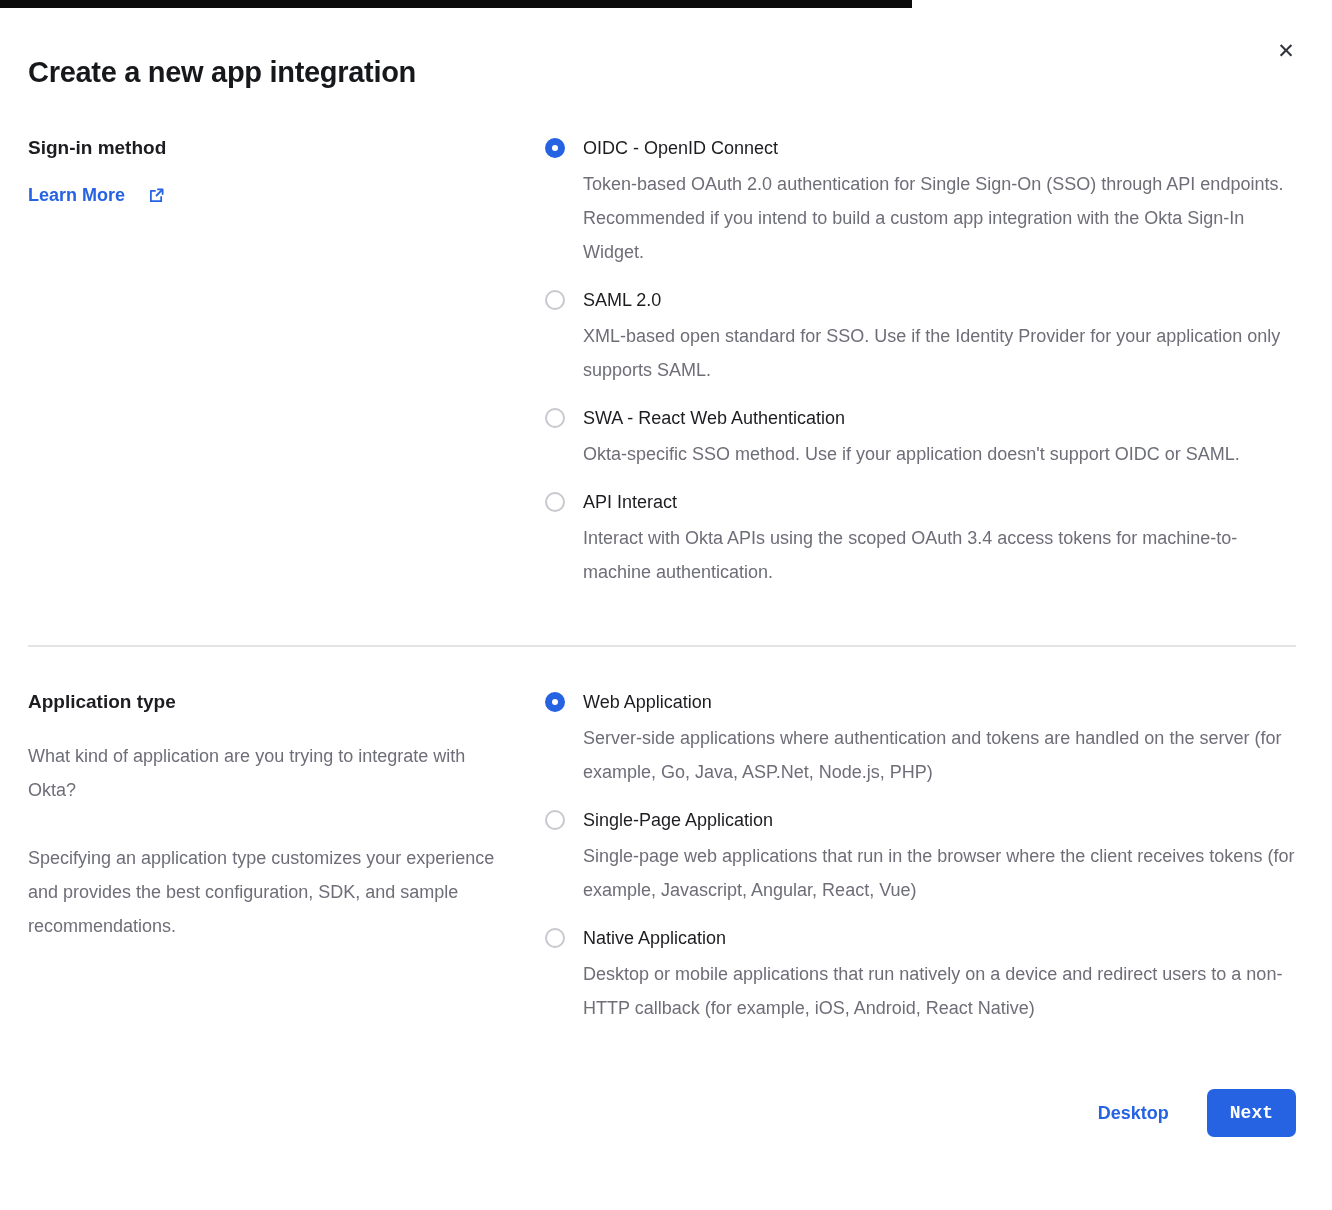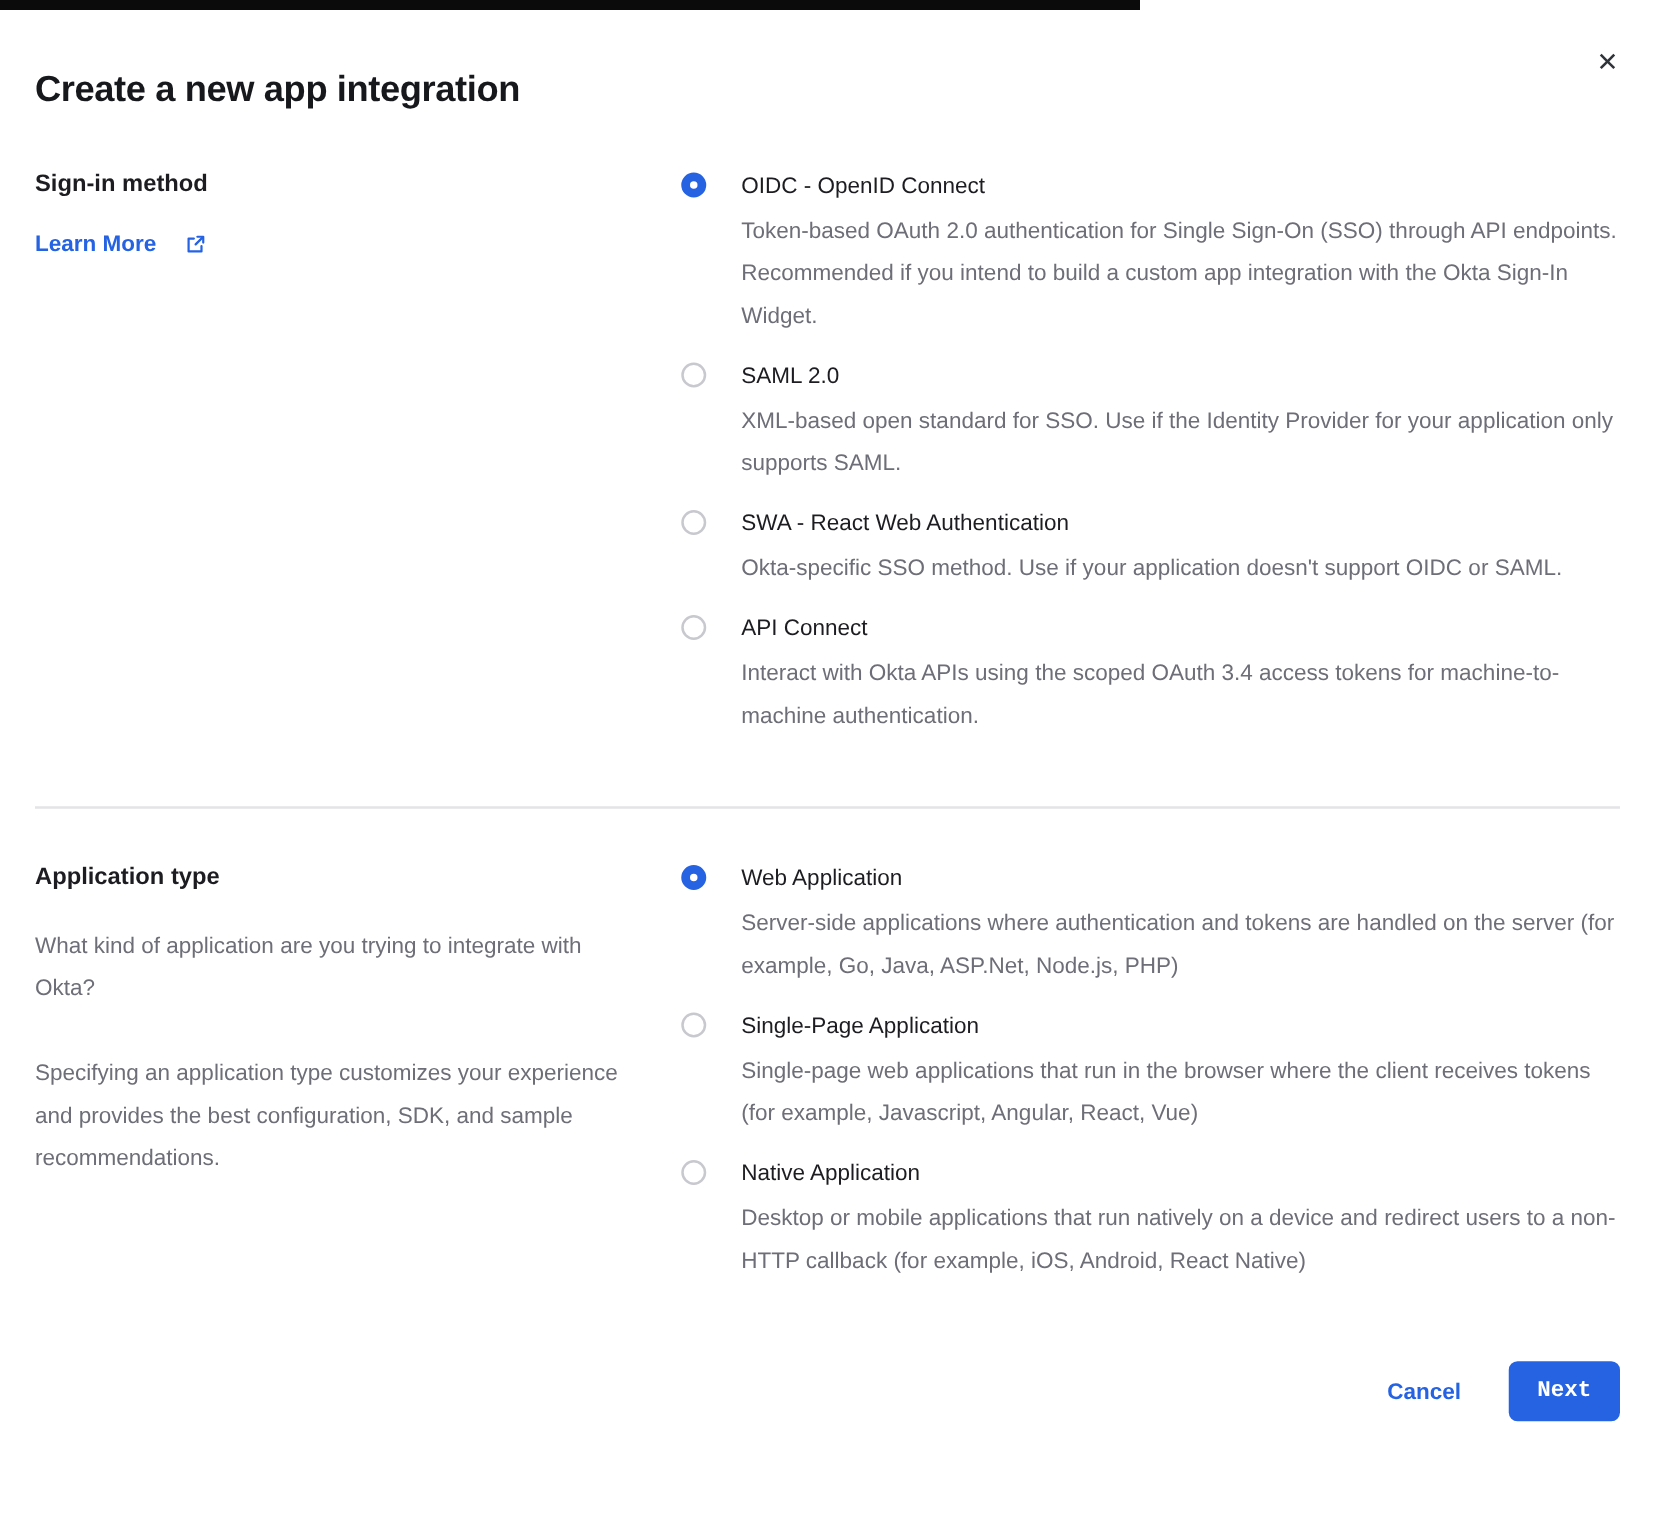--- a/index.html
+++ b/index.html
@@ -35,21 +35,21 @@
   .section-heading{font-size:19px;font-weight:700;color:var(--text-dark);line-height:26px;}
   .learn-more{
     margin-top:24px;display:inline-flex;align-items:center;gap:24px;
     color:var(--accent);font-size:18px;font-weight:600;cursor:pointer;
   }
   .learn-more svg{display:block;}
   .left-para{
     margin-top:24px;font-size:18px;color:var(--text-gray);line-height:34px;max-width:480px;
   }
   .left-para + .left-para{margin-top:34px;}
-  .option{display:flex;gap:28px;margin-bottom:18px;}
+  .option{display:flex;gap:18px;margin-bottom:18px;}
   .radio{
     width:20px;height:20px;border-radius:50%;flex:none;margin-top:3px;
     border:2px solid var(--radio-border);background:#fff;cursor:pointer;
   }
   .radio.selected{border:7px solid var(--accent);}
   .option-label{
     font-size:18px;font-weight:500;color:var(--text-dark);line-height:26px;
     margin-bottom:6px;cursor:pointer;
   }
   .option-desc{
@@ -114,21 +114,21 @@
       <div class="option">
         <span class="radio"></span>
         <div>
           <div class="option-label">SWA - React Web Authentication</div>
           <div class="option-desc">Okta-specific SSO method. Use if your application doesn't support OIDC or SAML.</div>
         </div>
       </div>
       <div class="option">
         <span class="radio"></span>
         <div>
-          <div class="option-label">API Connect</div>
+          <div class="option-label">API Interact</div>
           <div class="option-desc">Interact with Okta APIs using the scoped OAuth 3.4 access tokens for machine-to-machine authentication.</div>
         </div>
       </div>
     </div>
   </div>
 
   <hr class="divider">
 
   <div class="section-row">
     <div class="left-col">
@@ -156,17 +156,17 @@
         <span class="radio"></span>
         <div>
           <div class="option-label">Native Application</div>
           <div class="option-desc">Desktop or mobile applications that run natively on a device and redirect users to a non-HTTP callback (for example, iOS, Android, React Native)</div>
         </div>
       </div>
     </div>
   </div>
 
   <div class="footer">
-    <span class="cancel-link">Cancel</span>
+    <span class="cancel-link">Desktop</span>
     <button class="next-btn">Next</button>
   </div>
 
 </div>
 
 </body></html>

